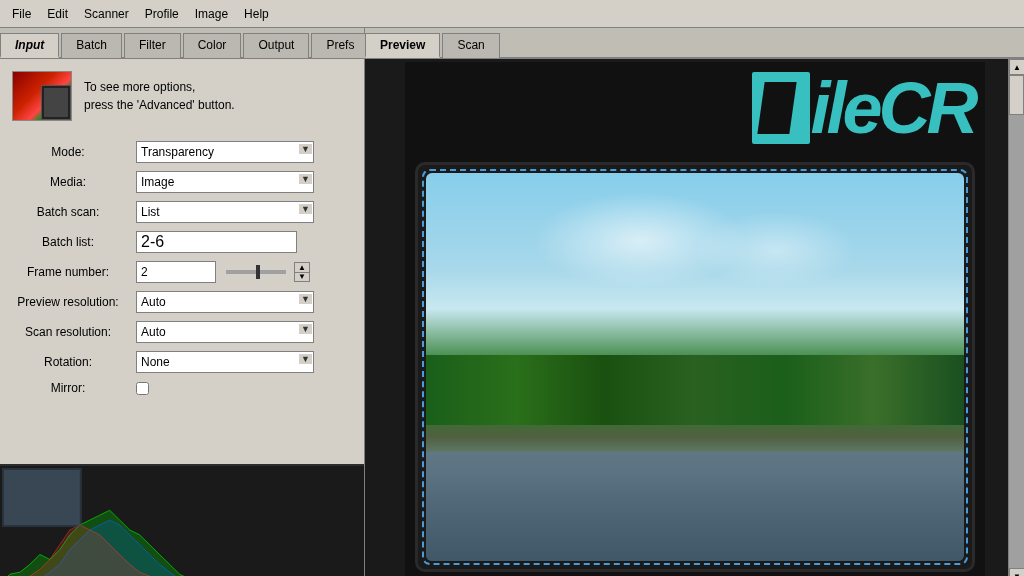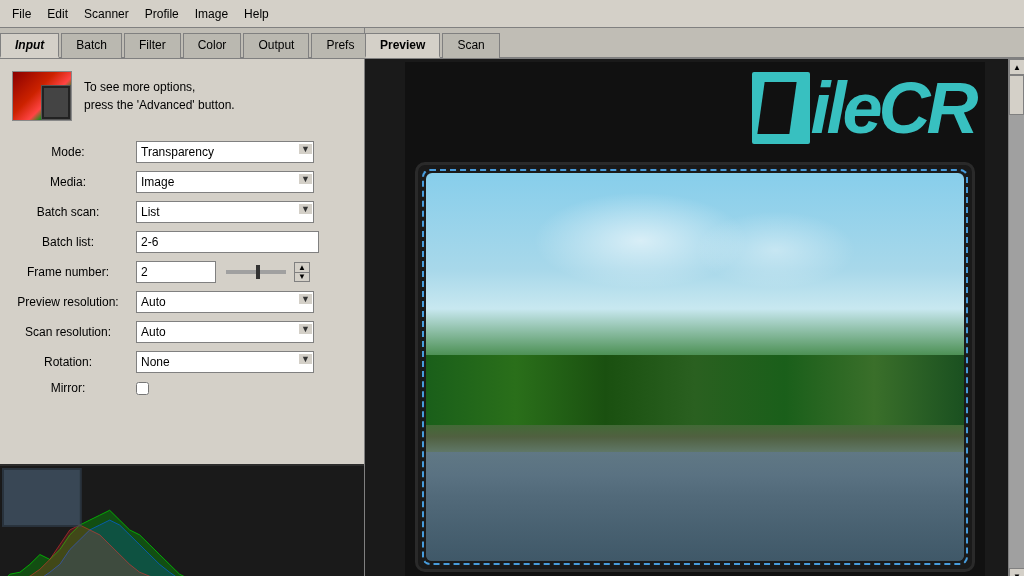--- a/index.html
+++ b/index.html
@@ -187,25 +187,25 @@
       position: absolute;
       right: 2px;
       top: 3px;
       font-size: 9px;
       pointer-events: none;
       color: #333;
       background: #d4d0c8;
       padding: 0 2px;
     }
     .form-input {
-      width: 183px;
+      width: 161px;
       height: 22px;
       background: white;
       border: 1px solid #808080;
-      font-size: 12px;
+      font-size: 16px;
       padding: 1px 4px;
     }
 
     
     .frame-row {
       display: flex;
       align-items: center;
       margin-bottom: 8px;
     }
     .frame-input {

